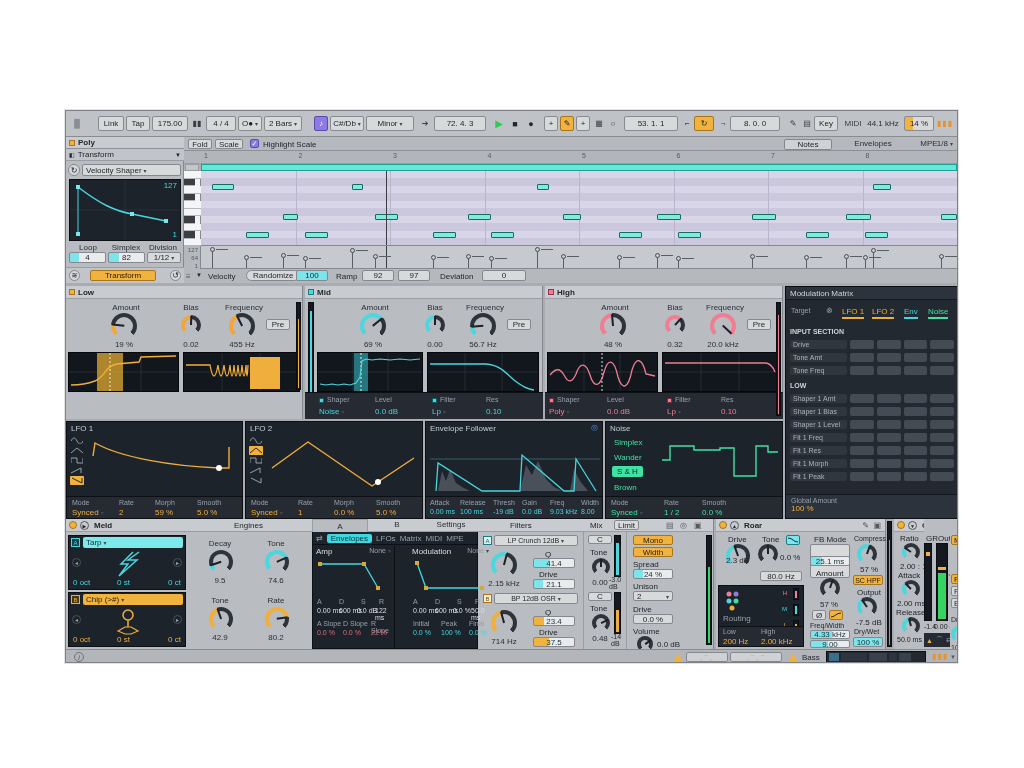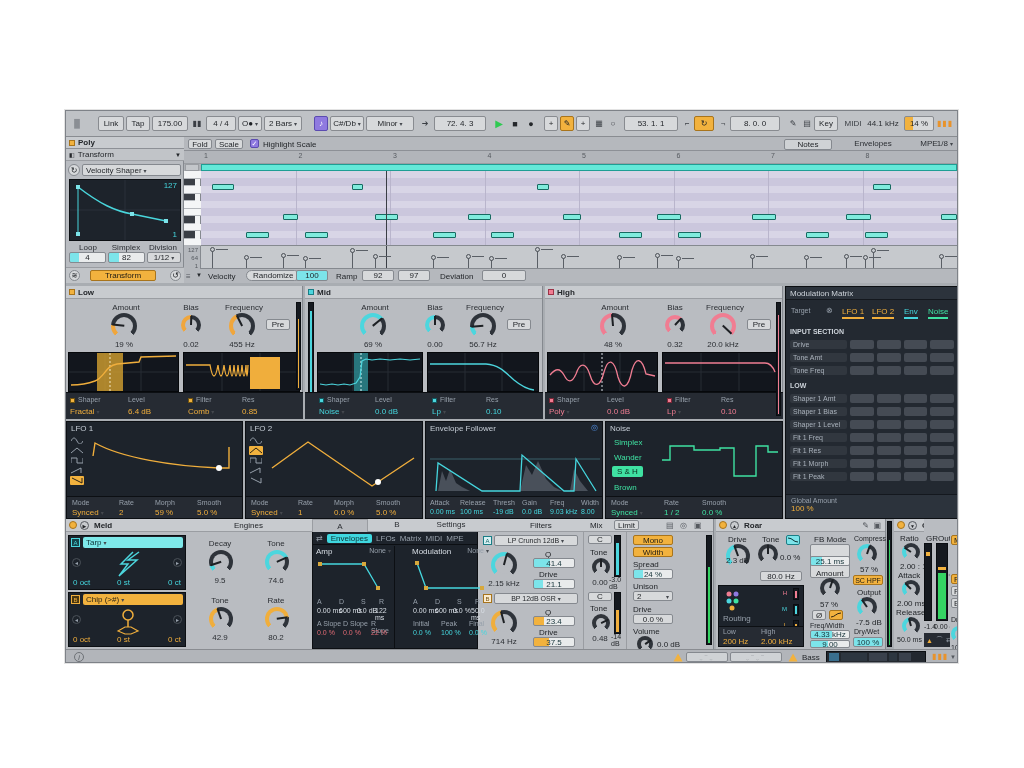--- a/index.html
+++ b/index.html
@@ -308,30 +308,20 @@
       </div>
       <div class="scope" style="left:117px;top:66px;width:117px;height:40px">
         <svg width="115" height="38">
           <line x1="38" y1="0" x2="38" y2="38" stroke="#262c35"></line>
             <line x1="76" y1="0" x2="76" y2="38" stroke="#262c35"></line>
             <line x1="0" y1="19" x2="115" y2="19" stroke="#262c35"></line>
           <path d="M2,12 L26,12 Q30,34 34,12 Q37,34 40,12 Q43,34 46,12 Q48,34 50,12 Q52,34 54,12 Q56,34 58,12 Q60,34 62,12 Q63,34 64,12" fill="none" stroke="#f0ae3c" stroke-width="1.3"></path>
           <rect x="66" y="4" width="30" height="32" fill="#f0ae3c"></rect>
         </svg>
       </div>
-      <div class="foot2" style="left:0;top:106px;width:237px;height:27px">
-        <span class="p dlbl" style="left:4px;top:3px"><i class="sq" style="background:#f2b23e;border-color:#6e5210;width:5px;height:5px"></i><span>Shaper</span></span>
-        <span class="p dlbl" style="left:62px;top:3px">Level</span>
-        <span class="p yv dd" style="left:4px;top:14px">Fractal</span>
-        <span class="p yv" style="left:62px;top:14px">6.4 dB</span>
-        <span class="p dlbl" style="left:122px;top:3px"><i class="sq" style="background:#f2b23e;border-color:#6e5210;width:5px;height:5px"></i><span>Filter</span></span>
-        <span class="p dlbl" style="left:176px;top:3px">Res</span>
-        <span class="p yv dd" style="left:122px;top:14px">Comb</span>
-        <span class="p yv" style="left:176px;top:14px">0.85</span>
-      </div>
       <div class="meter" style="right:1px;top:16px;width:5px;height:88px">
           <i style="height:80%;background:#f0ae3c"></i>
         </div>
     </div>
 
     <div class="p" style="left:239px;top:3px;width:238px;height:133px;background:#b9bcc1;border-right:1px solid #85898f">
       <div class="p" style="left:0;top:0;width:100%;height:13px;background:#c8cbcf;border-bottom:1px solid #9a9da2;display:flex;align-items:center;padding:0 3px">
         <span class="sq" style="background:#4cd6de;border-color:#1a7e86"></span>
         <b>Mid</b>
       </div>
@@ -653,21 +643,21 @@
 
     <div class="p" style="left:0;top:0;width:648px;height:130px;background:#b9bcc1;border-right:1px solid #85898f">
       <div class="p" style="left:0;top:0;width:100%;height:13px;background:#c8cbcf;border-bottom:1px solid #9a9da2">
         <span class="p" style="left:3px;top:2px;width:8px;height:8px;border-radius:50%;background:#f2b23e;border:1px solid #a8741c"></span>
         <span class="p" style="left:14px;top:2px;width:9px;height:9px;border-radius:50%;border:1px solid #55595f;font-size:5px;display:flex;align-items:center;justify-content:center">▶</span>
         <b class="p" style="left:28px;top:2px">Meld</b>
         <span class="p" style="left:168px;top:2px">Engines</span>
         <div class="tab p" style="left:246px;top:0;width:56px;height:13px;background:#b9bcc1;border:1px solid #9a9da2;border-bottom:none">A</div>
         <div class="tab p" style="left:306px;top:1px;width:50px">B</div>
         <div class="tab p" style="left:360px;top:1px;width:50px">Settings</div>
-        <span class="p" style="left:464px;top:2px">Filters</span>
+        <span class="p" style="left:444px;top:2px">Filters</span>
         <span class="p" style="left:524px;top:2px">Mix</span>
         <div class="bx" style="position:absolute;left:548px;top:1px;height:10px;padding:0 3px">Limit</div>
         <span class="p" style="left:600px;top:2px;color:#55595f">▤</span>
         <span class="p" style="left:614px;top:2px;color:#55595f">◎</span>
         <span class="p" style="left:628px;top:2px;color:#55595f">▣</span>
       </div>
 
       <div class="p dark" style="left:2px;top:16px;width:118px;height:55px">
         <span class="p" style="left:2px;top:2px;width:9px;height:9px;background:#15444a;border:1px solid #4cd6de;color:#4cd6de;font-size:6px;display:flex;align-items:center;justify-content:center">A</span>
         <div class="p dd" style="left:14px;top:1px;width:100px;height:11px;background:#7ee9ea;color:#0e3336;display:flex;align-items:center;padding:0 3px;border-radius:2px">Tarp</div>

